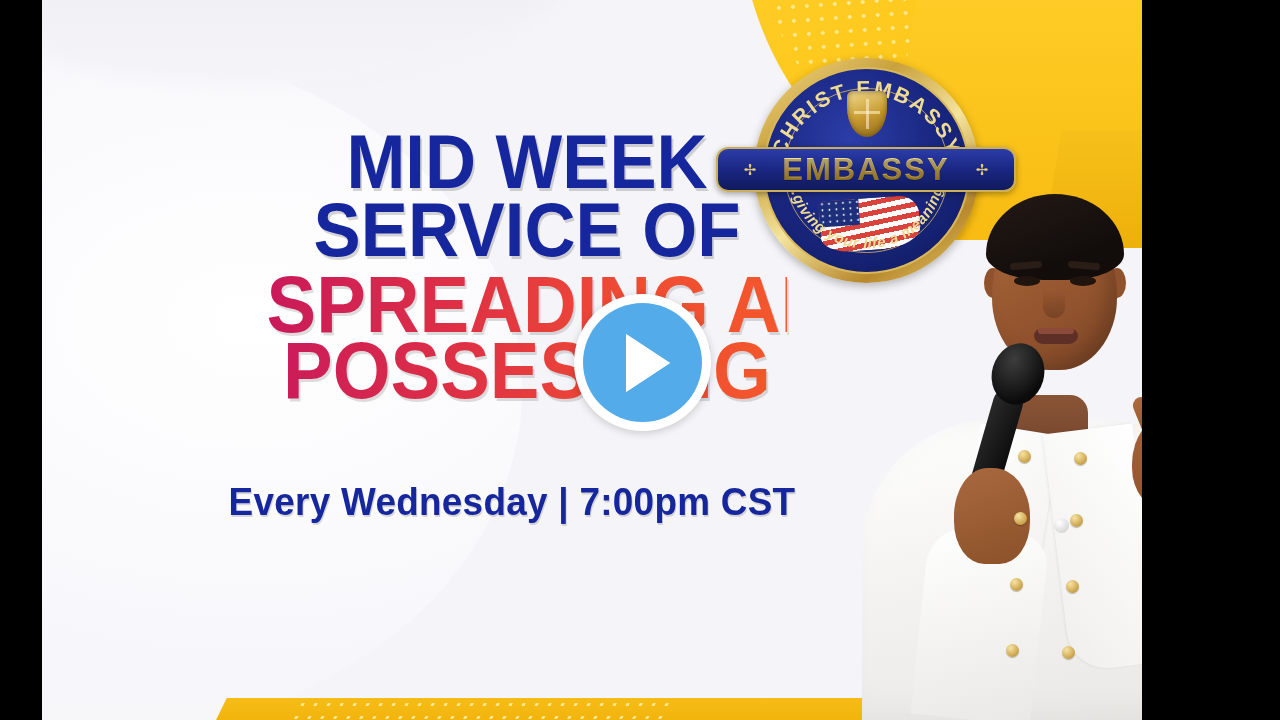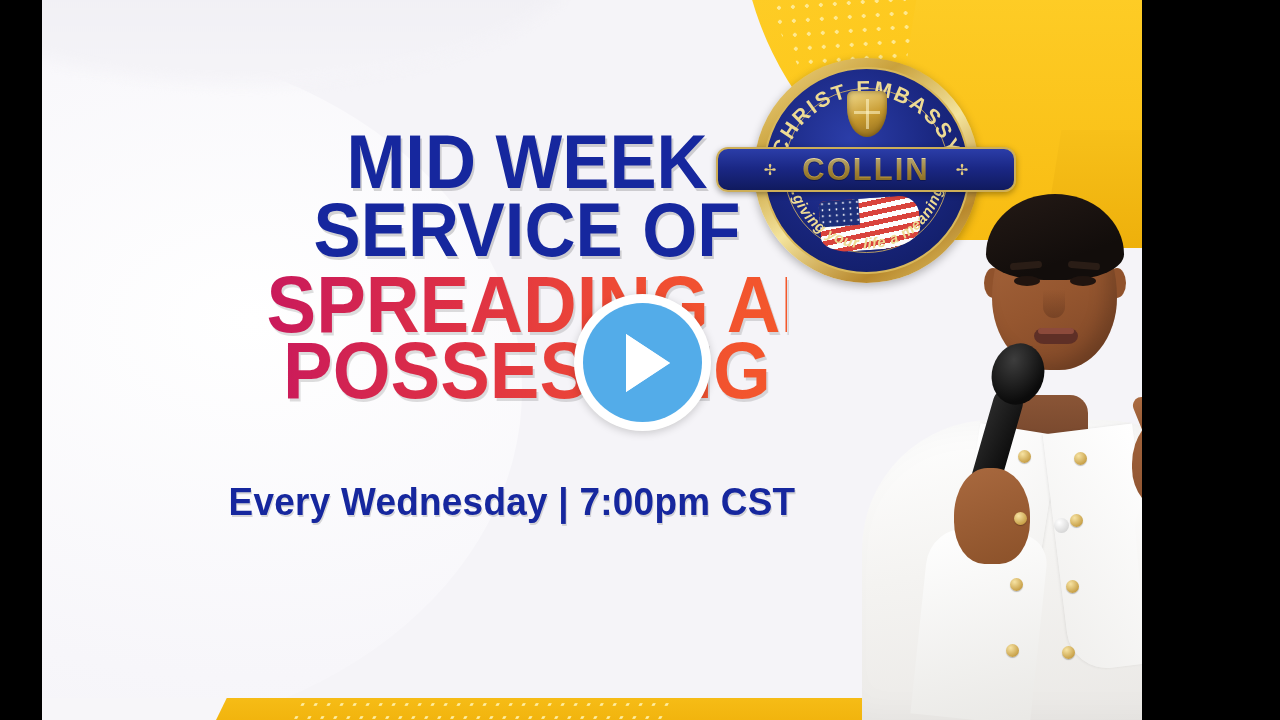--- a/index.html
+++ b/index.html
@@ -484,21 +484,21 @@
         <defs>
             <path id="arcBot" d="M 34,112 A 78,78 0 0 0 191,112"></path>
           </defs>
         <text font-size="15" font-weight="normal" letter-spacing="0.6" style="font-style:italic">
           <textPath href="#arcBot" startOffset="50%" text-anchor="middle">..giving your life a meaning</textPath>
         </text>
       </svg>
 
       <div class="logo-banner">
         <span class="logo-star">✢</span>
-        <span class="logo-banner-text" style="margin:0 26px">COLLIN</span>
+        <span class="logo-banner-text" style="margin:0 26px">EMBASSY</span>
         <span class="logo-star">✢</span>
       </div>
     </div>
 
     <div id="person">
       <div class="p-suit"></div>
       <div class="p-neck"></div>
       <div class="p-lapel-l"></div>
       <div class="p-lapel-r"></div>
       <div class="p-ear-l"></div>

